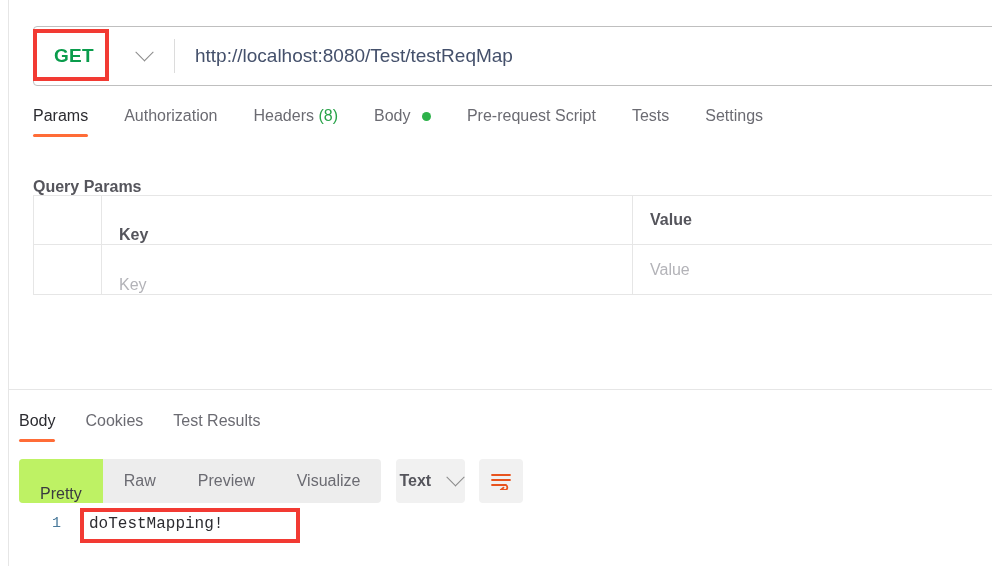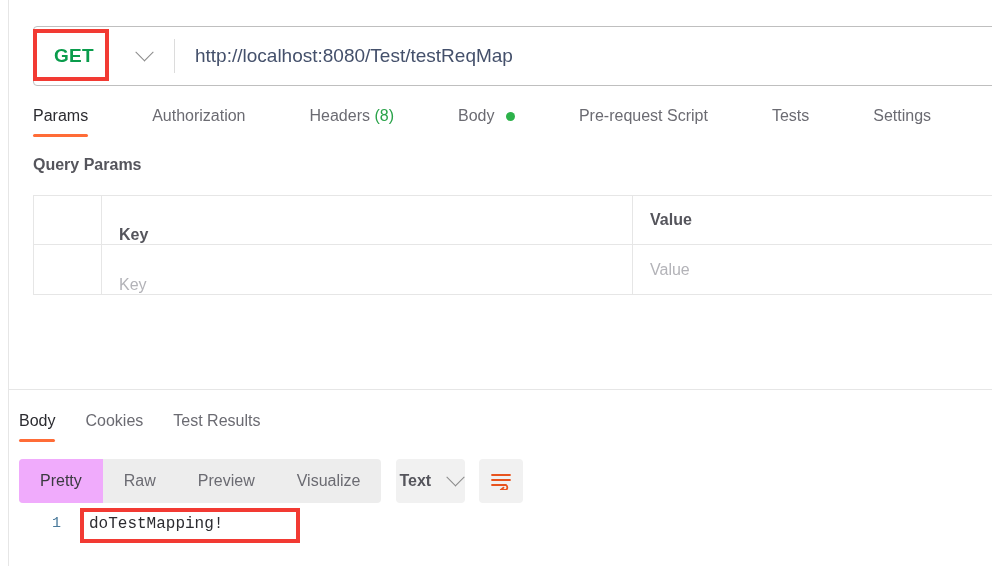--- a/index.html
+++ b/index.html
@@ -88,21 +88,20 @@
   }
 
   
   .req-tabs {
     position: absolute;
     left: 33px;
     top: 103px;
     height: 40px;
     display: flex;
     align-items: flex-start;
-    gap: 28px;
   }
   .tab {
     position: relative;
     font-size: 16px;
     color: #6b6b72;
     padding: 4px 0 12px 0;
     margin-right: 36px;
     cursor: pointer;
     white-space: nowrap;
   }
@@ -123,21 +122,21 @@
     border-radius: 50%;
     background: #2db24a;
     margin-left: 7px;
     vertical-align: middle;
   }
 
   
   .section-title {
     position: absolute;
     left: 33px;
-    top: 156px;
+    top: 178px;
     font-size: 16px;
     font-weight: 700;
     color: #55555c;
   }
   .params-table {
     position: absolute;
     left: 33px;
     top: 195px;
     width: 1010px;
     border: 1px solid #e6e6e6;
@@ -207,22 +206,23 @@
   .seg {
     display: flex;
     align-items: center;
     padding: 0 21px;
     font-size: 16px;
     color: #6b6b72;
     cursor: pointer;
     white-space: nowrap;
   }
   .seg.active {
-    background: #f0abfc;
+    background: #bef264;
     color: #3a3a40;
+    align-items: flex-end;
   }
   .dropdown {
     margin-left: 15px;
     height: 44px;
     background: #f1f1f1;
     border-radius: 4px;
     display: flex;
     align-items: center;
     padding: 0 3px;
     cursor: pointer;

